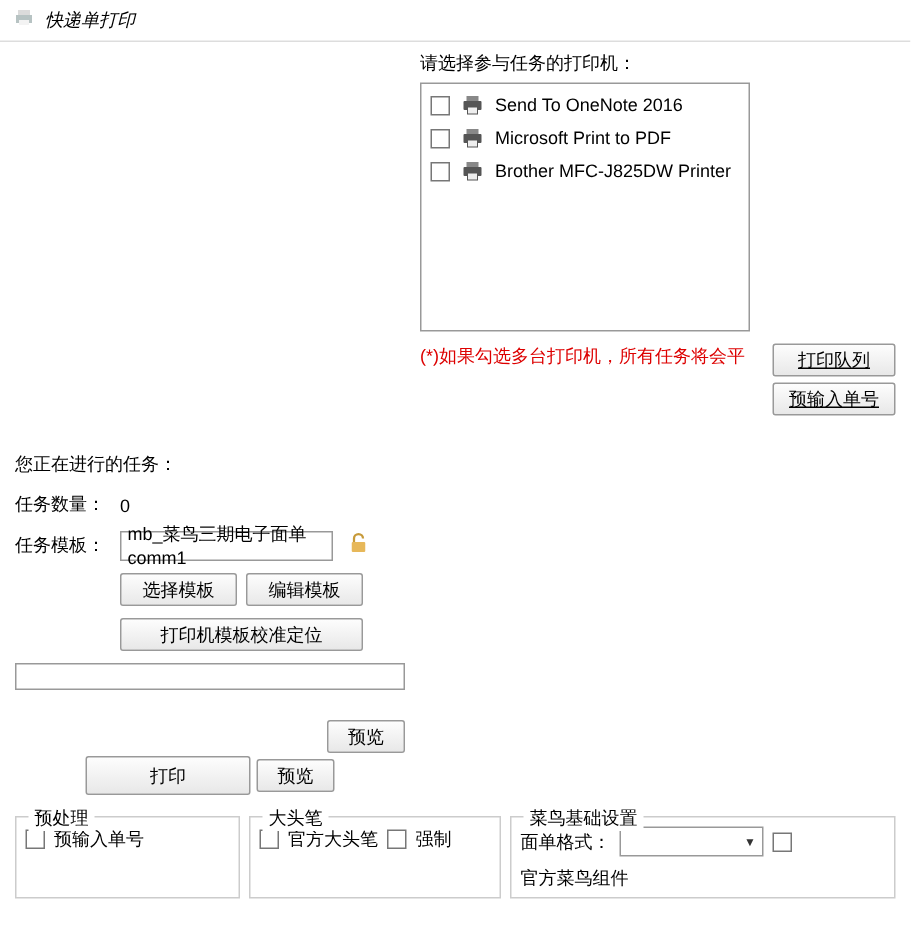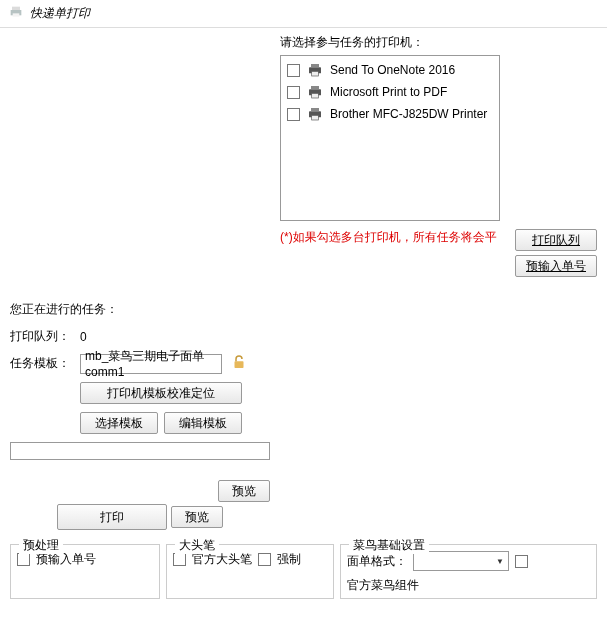--- a/index.html
+++ b/index.html
@@ -112,39 +112,39 @@
           <div class="btn">打印队列</div>
           <div class="btn">预输入单号</div>
         </div>
       </div>
     </div>
 
     <div class="left-col">
       <div style="margin:24px 0 10px 0;">您正在进行的任务：</div>
 
       <div class="row">
-        <span class="lbl">打印队列：</span>
+        <span class="lbl">任务数量：</span>
         <span>0</span>
       </div>
       <div class="row">
         <span class="lbl">任务模板：</span>
         <span class="txtbox" style="width:142px;">mb_菜鸟三期电子面单comm1</span>
         <span>
           <svg class="lock-icon" viewBox="0 0 24 24">
               <rect x="6" y="11" width="12" height="9" rx="1" fill="#e7b85a"></rect>
               <path d="M8 11V8a4 4 0 018 0" fill="none" stroke="#c79a3a" stroke-width="2"></path>
             </svg>
         </span>
       </div>
-      <div class="row" style="margin-left:70px;">
-        <div class="btn" style="min-width:162px;">打印机模板校准定位</div>
-      </div>
       <div class="row" style="margin-left:70px; gap:6px;">
         <div class="btn wide">选择模板</div>
         <div class="btn wide">编辑模板</div>
+      </div>
+      <div class="row" style="margin-left:70px;">
+        <div class="btn" style="min-width:162px;">打印机模板校准定位</div>
       </div>
       <div class="row">
         <div class="long-input"></div>
       </div>
 
       <div class="row" style="justify-content:flex-end; margin-top:20px; gap:4px;">
         <div style="display:flex; flex-direction:column; gap:3px; align-items:flex-end;">
           <div class="btn" style="min-width:52px;">预览</div>
         </div>
       </div>

